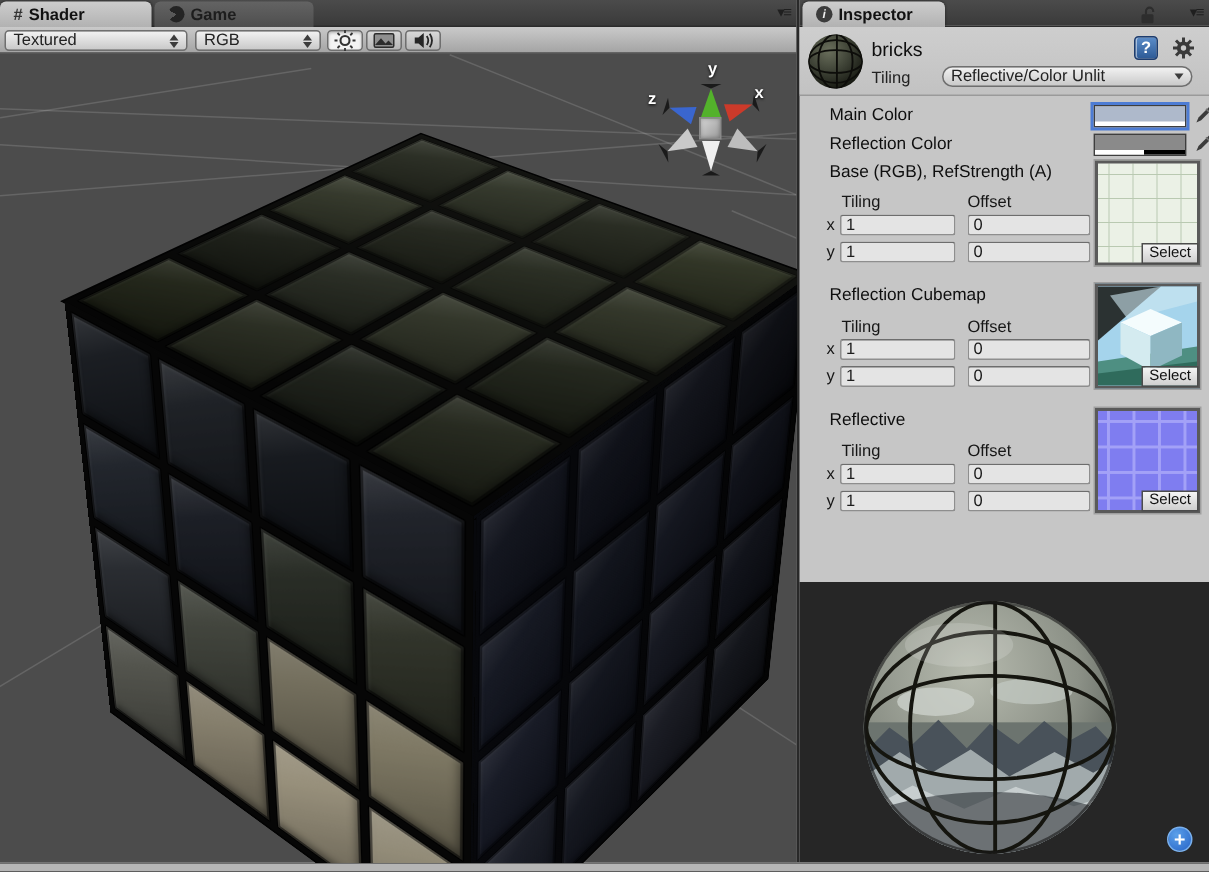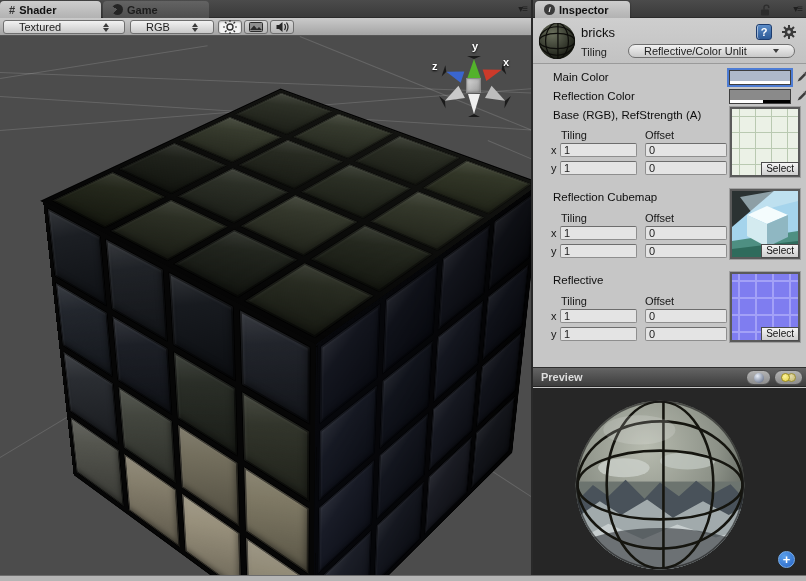--- a/index.html
+++ b/index.html
@@ -15,21 +15,21 @@
   .panel-menu { position:absolute; top:3px; width:22px; height:12px; color:#1f1f1f;
                 font-size:10px; line-height:12px; text-align:right; letter-spacing:-1px; cursor:pointer; }
   .panel-menu b { font-weight:bold; }
 
   
   #scene-panel { position:absolute; left:0; top:0; width:531px; height:575px; }
   #scene-toolbar { position:absolute; left:0; top:18px; width:531px; height:18px;
                    background:linear-gradient(#cacaca,#a4a4a4); border-bottom:1px solid #565656; }
   .dropdown { position:absolute; top:2px; height:14px; border:1px solid #6f6f6f; border-radius:3px;
               background:linear-gradient(#f2f2f2,#c9c9c9); display:flex; align-items:center;
-              padding:0 15px; color:#222; cursor:pointer; }
+              padding:0 5px; color:#222; cursor:pointer; }
   .dropdown .dd-arrows { margin-left:auto; display:flex; flex-direction:column; gap:1px; padding-left:6px; }
   .dd-arrows i { width:0; height:0; border-left:3px solid transparent; border-right:3px solid transparent; }
   .dd-arrows i.up { border-bottom:4px solid #3c3c3c; }
   .dd-arrows i.dn { border-top:4px solid #3c3c3c; }
   .tool-btn { position:absolute; top:2px; width:24px; height:14px; border:1px solid #6f6f6f; border-radius:3px;
               background:linear-gradient(#d8d8d8,#b6b6b6); display:flex; align-items:center; justify-content:center; cursor:pointer; }
   .tool-btn.active { background:#f3f3f3; box-shadow:inset 0 1px 2px rgba(0,0,0,.25); }
   #scene-search { position:absolute; left:298px; top:2px; width:222px; height:14px; border:1px solid #787878;
                   border-radius:8px; background:#e6e6e6; box-shadow:inset 0 1px 2px rgba(0,0,0,.25);
                   display:flex; align-items:center; padding:0 6px; gap:3px; }
@@ -398,30 +398,20 @@
       <span class="tl-h" style="left:28px;top:295px;">Tiling</span>
       <span class="tl-h" style="left:112px;top:295px;">Offset</span>
       <span class="tl-ax" style="top:310px;">x</span>
       <input class="tfield" style="left: 27px; top: 309px; width: 77px;" value="1">
       <input class="tfield" style="left: 112px; top: 309px; width: 82px;" value="0">
       <span class="tl-ax" style="top:328px;">y</span>
       <input class="tfield" style="left: 27px; top: 327px; width: 77px;" value="1">
       <input class="tfield" style="left: 112px; top: 327px; width: 82px;" value="0">
     </div>
 
-    <div id="preview-header">
-      <span id="preview-title">Preview</span>
-      <div class="pv-btn" id="pv-sphere-btn">
-          <i></i>
-        </div>
-      <div class="pv-btn" id="pv-light-btn">
-        <i class="l1"></i>
-          <i class="l2"></i>
-      </div>
-    </div>
     <div id="preview-area">
       <svg id="preview-sphere" width="172" height="172" viewBox="0 0 200 200">
         <defs>
           <radialGradient id="sg" cx="42%" cy="28%" r="78%">
             <stop offset="0%" stop-color="#b7bbaf"></stop>
             <stop offset="55%" stop-color="#8c9187"></stop>
             <stop offset="100%" stop-color="#494f4a"></stop>
           </radialGradient>
           <clipPath id="sc">
               <circle cx="100" cy="100" r="98"></circle>

